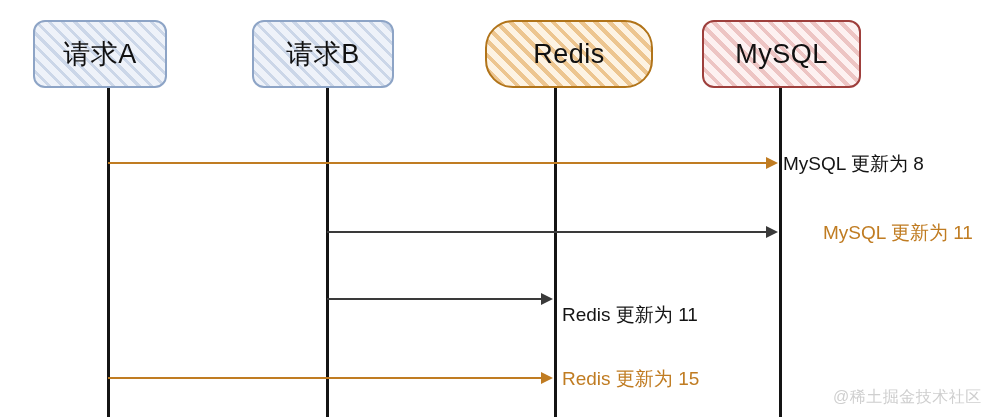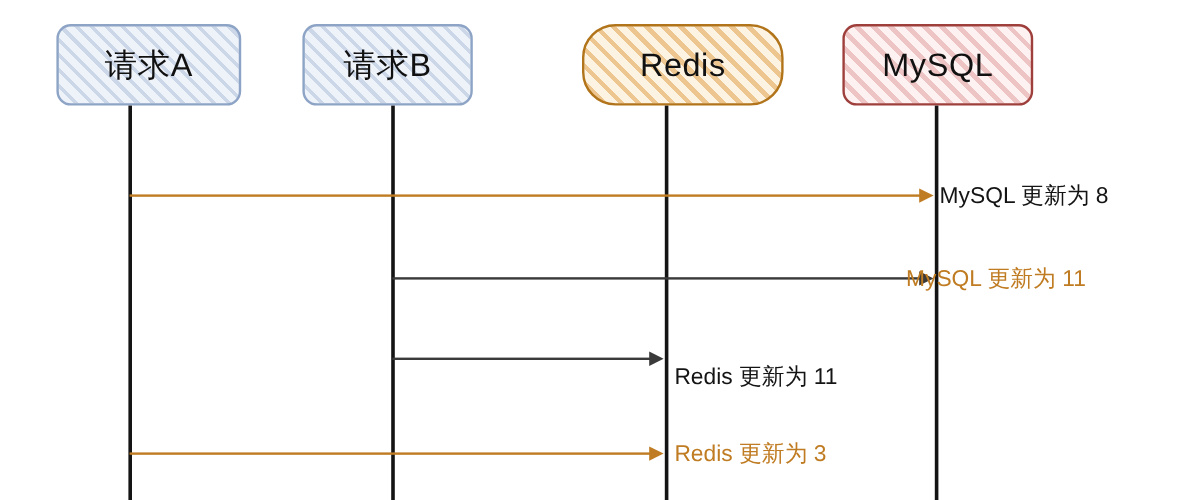--- a/index.html
+++ b/index.html
@@ -104,21 +104,21 @@
     color: #cfcfcf;
     white-space: nowrap;
     letter-spacing: 0.5px;
   }
 </style>
 </head>
 <body>
 
 <div id="canvas">
 
-  <div class="participant p-req" style="left:47px; width:154px;">
+  <div class="participant p-req" style="left:33px; width:134px;">
     <span class="plabel">请求A</span>
   </div>
 
   <div class="participant p-req" style="left:252px; width:142px;">
     <span class="plabel">请求B</span>
   </div>
 
   <div class="participant p-redis" style="left:485px; width:168px;border-radius:28px;">
     <span class="plabel">Redis</span>
   </div>
@@ -131,24 +131,25 @@
   <div class="lifeline" style="left:326px;"></div>
   <div class="lifeline" style="left:554px;"></div>
   <div class="lifeline" style="left:779px;"></div>
 
   <div class="msg-line" style="left:108px; top:162px; width:664px; background:#c07c22;"></div>
   <div class="msg-head" style="left:766px; top:157px; border-left:12px solid #c07c22;"></div>
   <div class="msg-label" style="left:783px; top:154px; color:#141414;">MySQL 更新为 8</div>
 
   <div class="msg-line" style="left:327px; top:231px; width:445px; background:#3a3a3a;"></div>
   <div class="msg-head" style="left:766px; top:226px; border-left:12px solid #3a3a3a;"></div>
-  <div class="msg-label" style="left:755px; top:223px; color:#c07c22;">MySQL 更新为 11</div>
+  <div class="msg-label" style="left:823px; top:223px; color:#c07c22;">MySQL 更新为 11</div>
 
   <div class="msg-line" style="left:327px; top:298px; width:220px; background:#3a3a3a;"></div>
   <div class="msg-head" style="left:541px; top:293px; border-left:12px solid #3a3a3a;"></div>
   <div class="msg-label" style="left:562px; top:290px; color:#141414;margin-top:15px;">Redis 更新为 11</div>
 
   <div class="msg-line" style="left:108px; top:377px; width:439px; background:#c07c22;"></div>
   <div class="msg-head" style="left:541px; top:372px; border-left:12px solid #c07c22;"></div>
-  <div class="msg-label" style="left:562px; top:369px; color:#c07c22;">Redis 更新为 3</div>
+  <div class="msg-label" style="left:562px; top:369px; color:#c07c22;">Redis 更新为 15</div>
 
+  <div class="watermark" style="left:833px; top:387px;">@稀土掘金技术社区</div>
 
 </div>
 
 </body></html>

